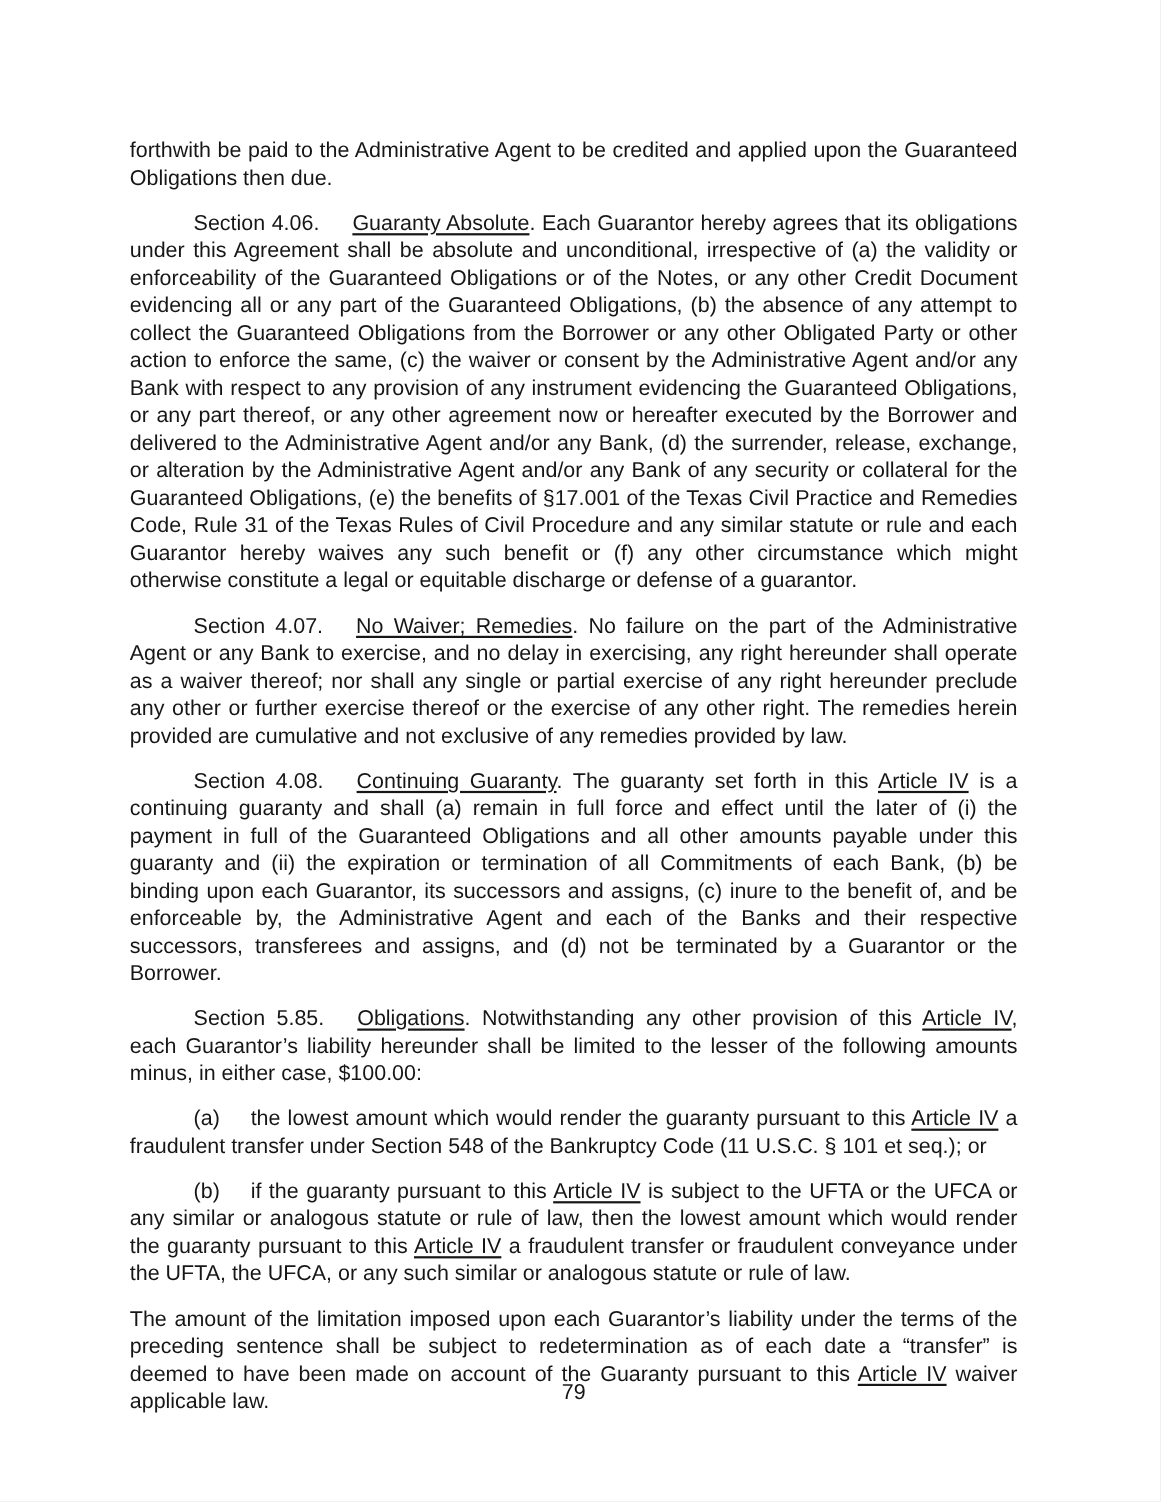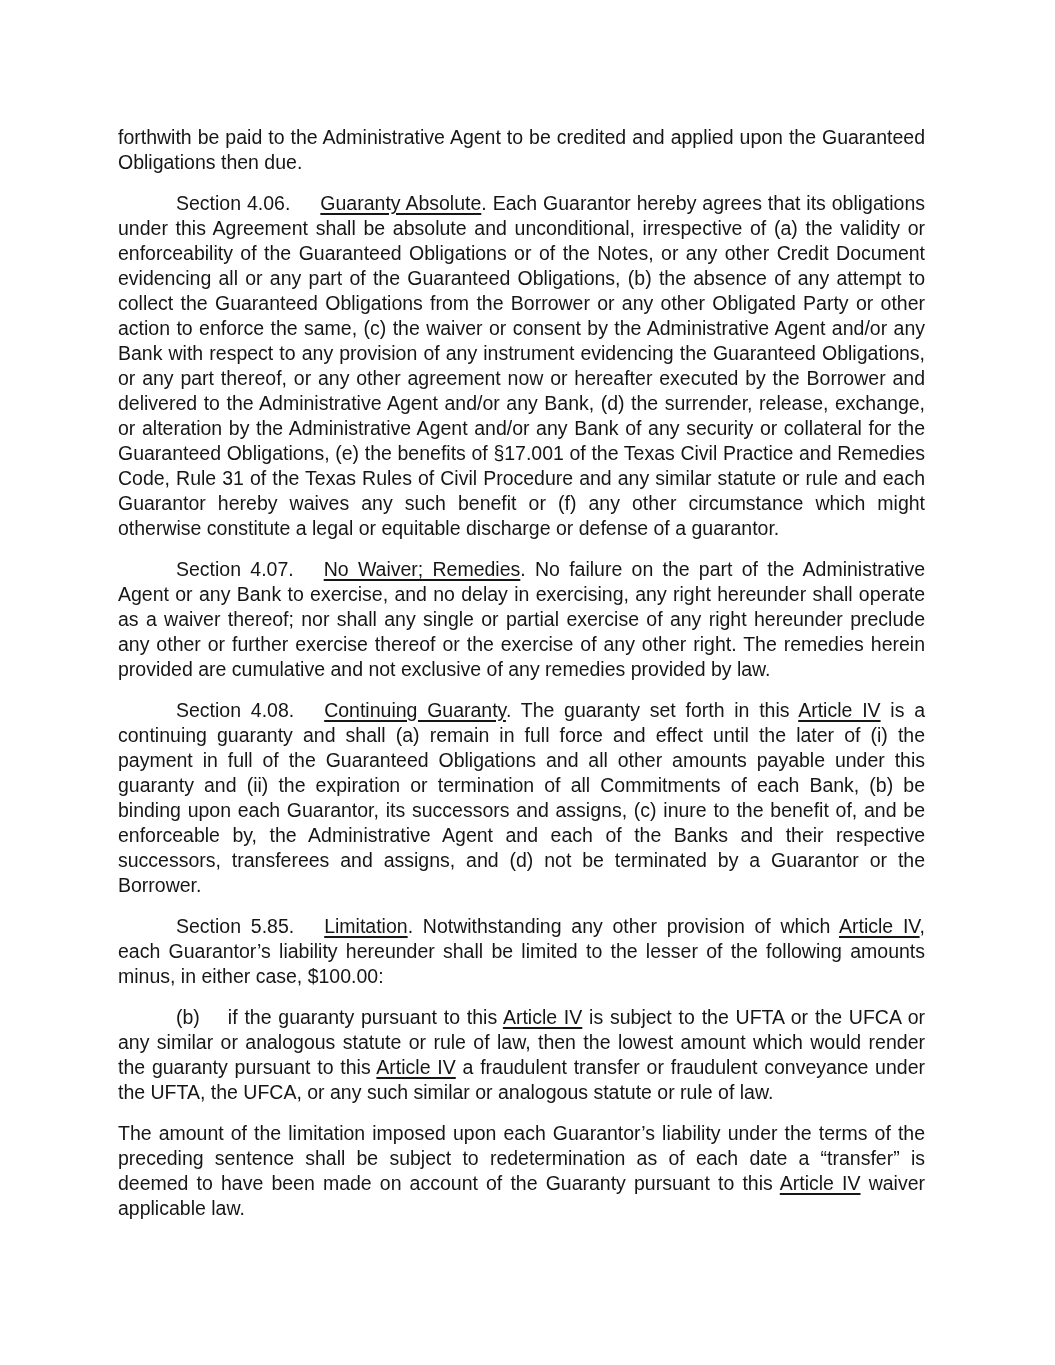--- a/index.html
+++ b/index.html
@@ -63,23 +63,25 @@
   <div class="page-content">
 
     <p><span>forthwith be paid to the Administrative Agent to be credited and applied upon the Guaranteed Obligations then due.</span></p>
 
     <p class="indent"><span>Section 4.06.</span><span class="tab"></span><span class="u">Guaranty Absolute</span><span>.  Each Guarantor hereby agrees that its obligations under this Agreement shall be absolute and unconditional, irrespective of (a) the validity or enforceability of the Guaranteed Obligations or of the Notes, or any other Credit Document evidencing all or any part of the Guaranteed Obligations, (b) the absence of any attempt to collect the Guaranteed Obligations from the Borrower or any other Obligated Party or other action to enforce the same, (c) the waiver or consent by the Administrative Agent and/or any Bank with respect to any provision of any instrument evidencing the Guaranteed Obligations, or any part thereof, or any other agreement now or hereafter executed by the Borrower and delivered to the Administrative Agent and/or any Bank, (d) the surrender, release, exchange, or alteration by the Administrative Agent and/or any Bank of any security or collateral for the Guaranteed Obligations, (e) the benefits of §17.001 of the Texas Civil Practice and Remedies Code, Rule 31 of the Texas Rules of Civil Procedure and any similar statute or rule and each Guarantor hereby waives any such benefit or (f) any other circumstance which might otherwise constitute a legal or equitable discharge or defense of a guarantor.</span></p>
 
     <p class="indent"><span>Section 4.07.</span><span class="tab"></span><span class="u">No Waiver; Remedies</span><span>.  No failure on the part of the Administrative Agent or any Bank to exercise, and no delay in exercising, any right hereunder shall operate as a waiver thereof; nor shall any single or partial exercise of any right hereunder preclude any other or further exercise thereof or the exercise of any other right.  The remedies herein provided are cumulative and not exclusive of any remedies provided by law.</span></p>
 
     <p class="indent"><span>Section 4.08.</span><span class="tab"></span><span class="u">Continuing Guaranty</span><span>.  The guaranty set forth in this </span><span class="u">Article IV</span><span> is a continuing guaranty and shall (a) remain in full force and effect until the later of (i) the payment in full of the Guaranteed Obligations and all other amounts payable under this guaranty and (ii) the expiration or termination of all Commitments of each Bank, (b) be binding upon each Guarantor, its successors and assigns, (c) inure to the benefit of, and be enforceable by, the Administrative Agent and each of the Banks and their respective successors, transferees and assigns, and (d) not be terminated by a Guarantor or the Borrower.</span></p>
 
-    <p class="indent"><span>Section 5.85.</span><span class="tab"></span><span class="u">Limitation</span><span>.  Notwithstanding any other provision of which </span><span class="u">Article IV</span><span>, each Guarantor’s liability hereunder shall be limited to the lesser of the following amounts minus, in either case, $100.00:</span></p>
+    <p class="indent"><span>Section 5.85.</span><span class="tab"></span><span class="u">Obligations</span><span>.  Notwithstanding any other provision of this </span><span class="u">Article IV</span><span>, each Guarantor’s liability hereunder shall be limited to the lesser of the following amounts minus, in either case, $100.00:</span></p>
 
+    <p class="indent"><span>(a)</span><span class="tab-sm"></span><span>the lowest amount which would render the guaranty pursuant to this </span><span class="u">Article IV</span><span> a fraudulent transfer under Section 548 of the Bankruptcy Code (11 U.S.C. § 101 et seq.); or</span></p>
 
     <p class="indent"><span>(b)</span><span class="tab-sm"></span><span>if the guaranty pursuant to this </span><span class="u">Article IV</span><span> is subject to the UFTA or the UFCA or any similar or analogous statute or rule of law, then the lowest amount which would render the guaranty pursuant to this </span><span class="u">Article IV</span><span> a fraudulent transfer or fraudulent conveyance under the UFTA, the UFCA, or any such similar or analogous statute or rule of law.</span></p>
 
     <p><span>The amount of the limitation imposed upon each Guarantor’s liability under the terms of the preceding sentence shall be subject to redetermination as of each date a “transfer” is deemed to have been made on account of the Guaranty pursuant to this </span><span class="u">Article IV</span><span> waiver applicable law.</span></p>
 
   </div>
 
+  <div class="footer">79</div>
 
 </div>
 
 </body></html>

